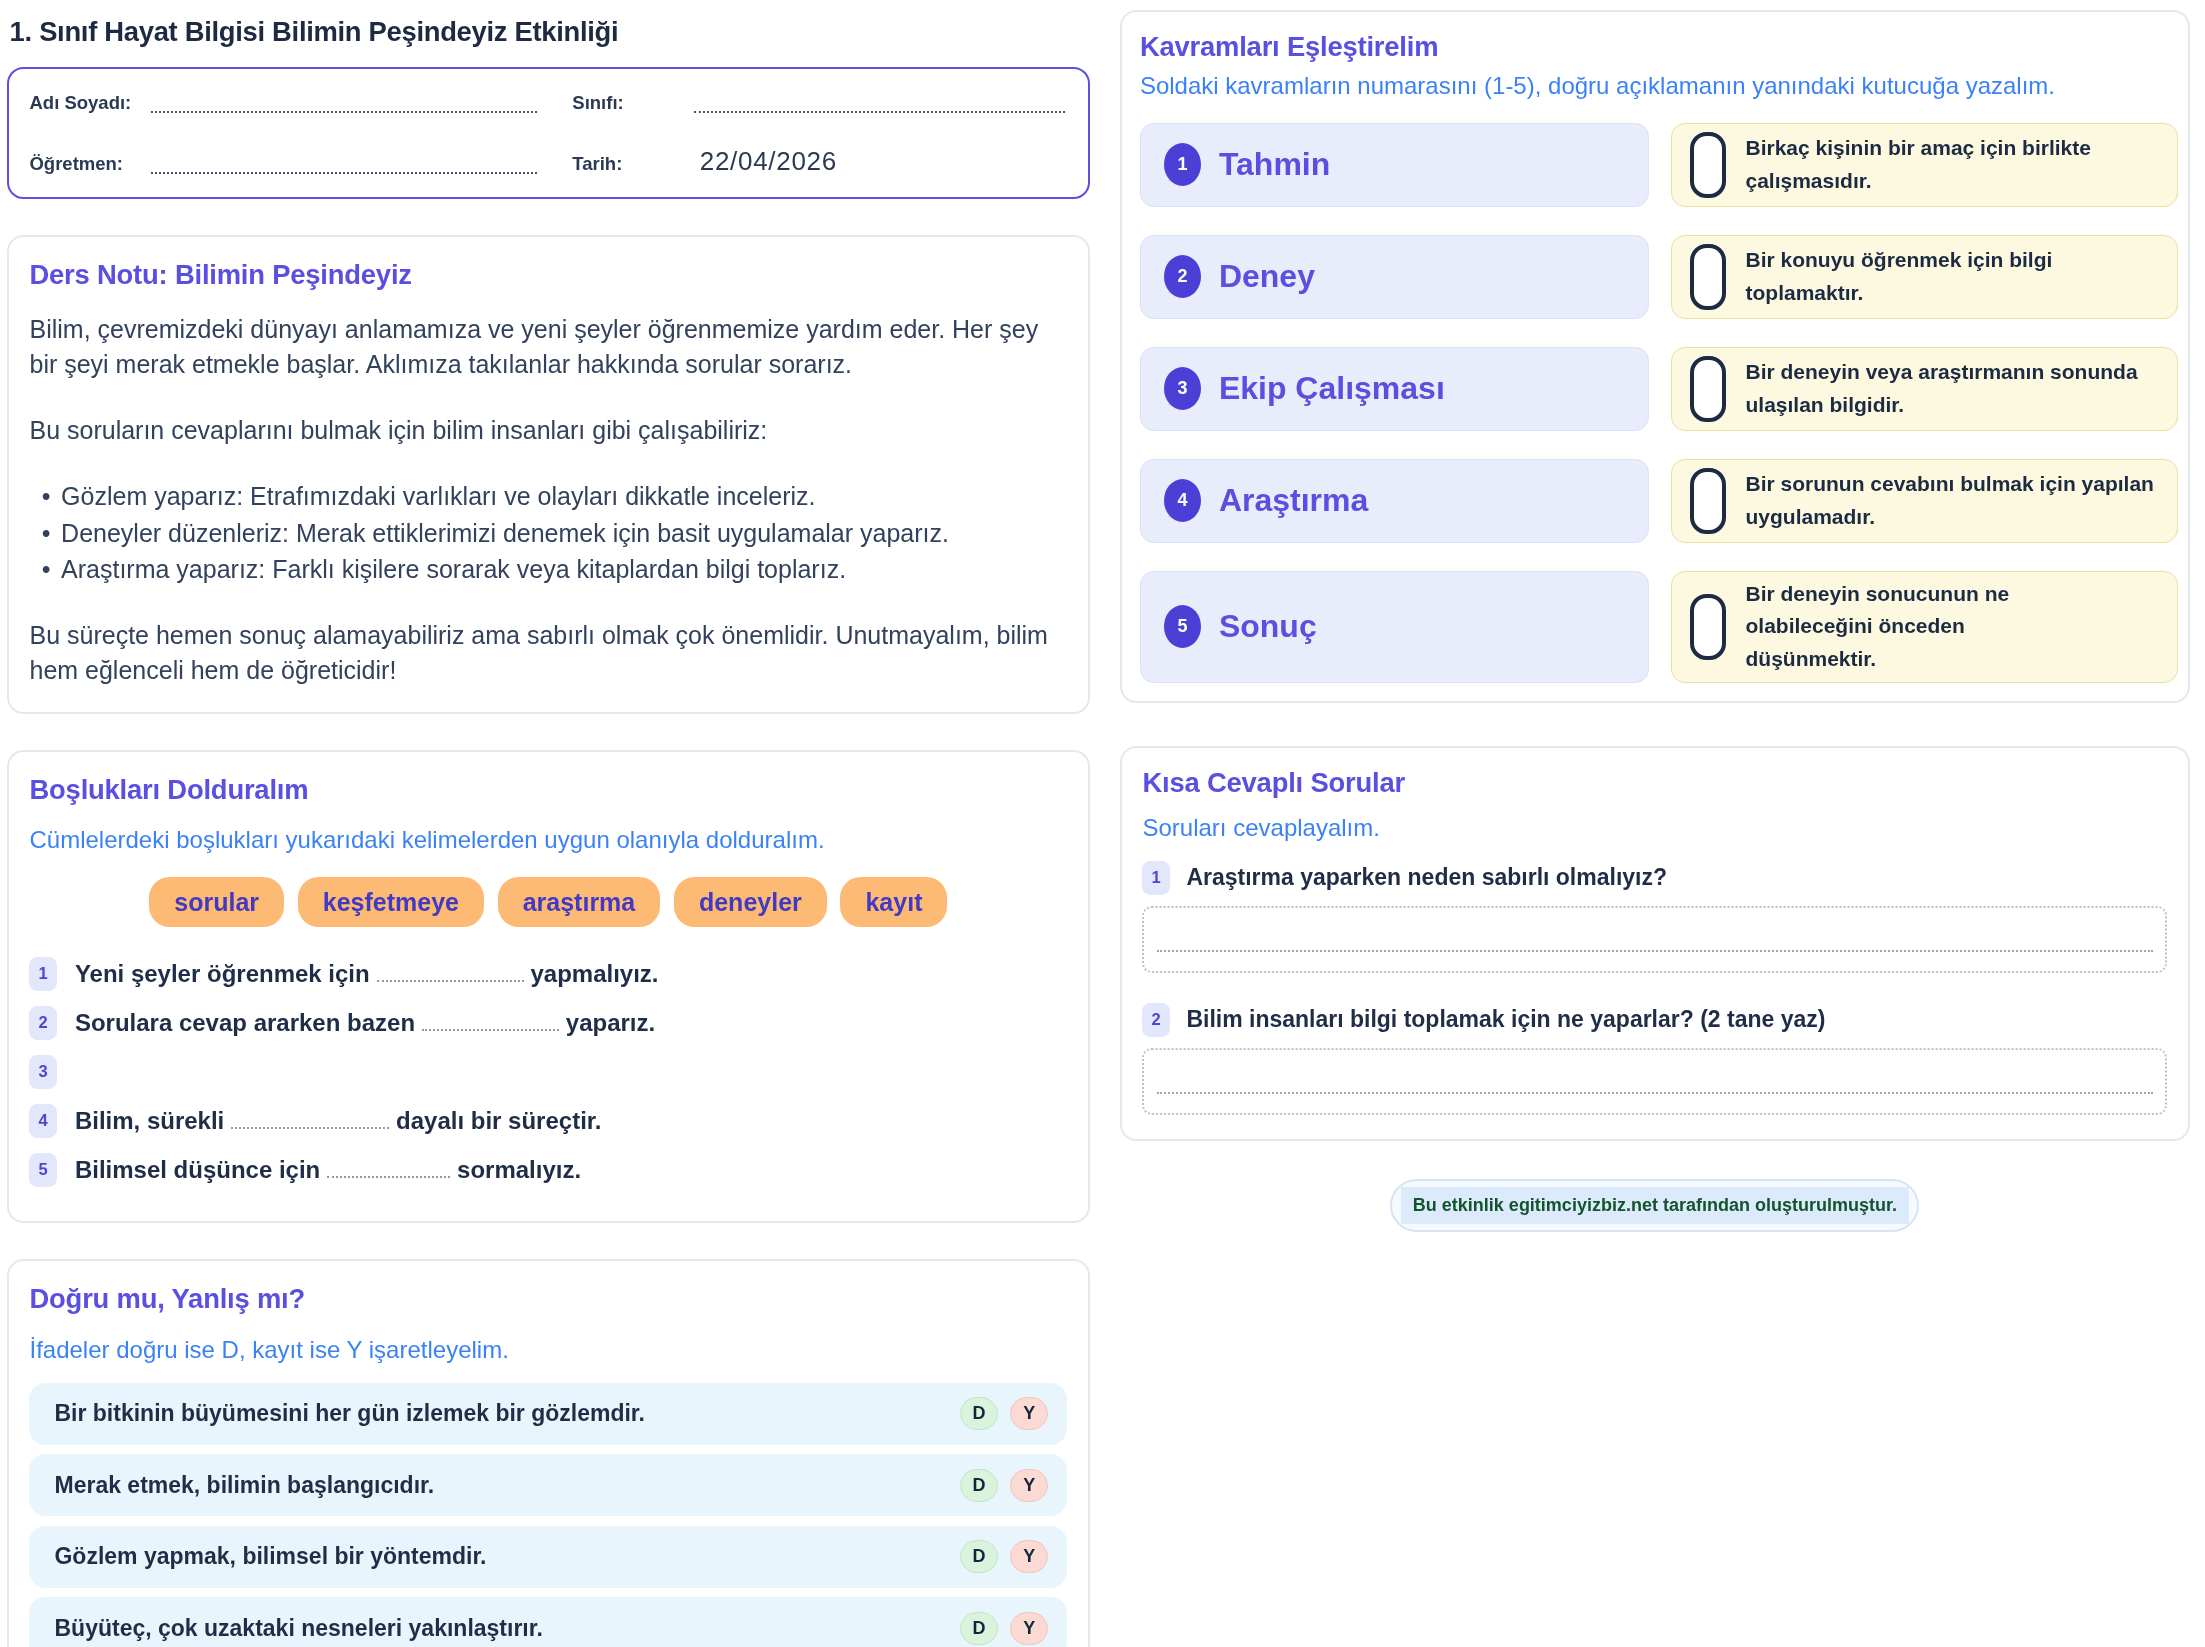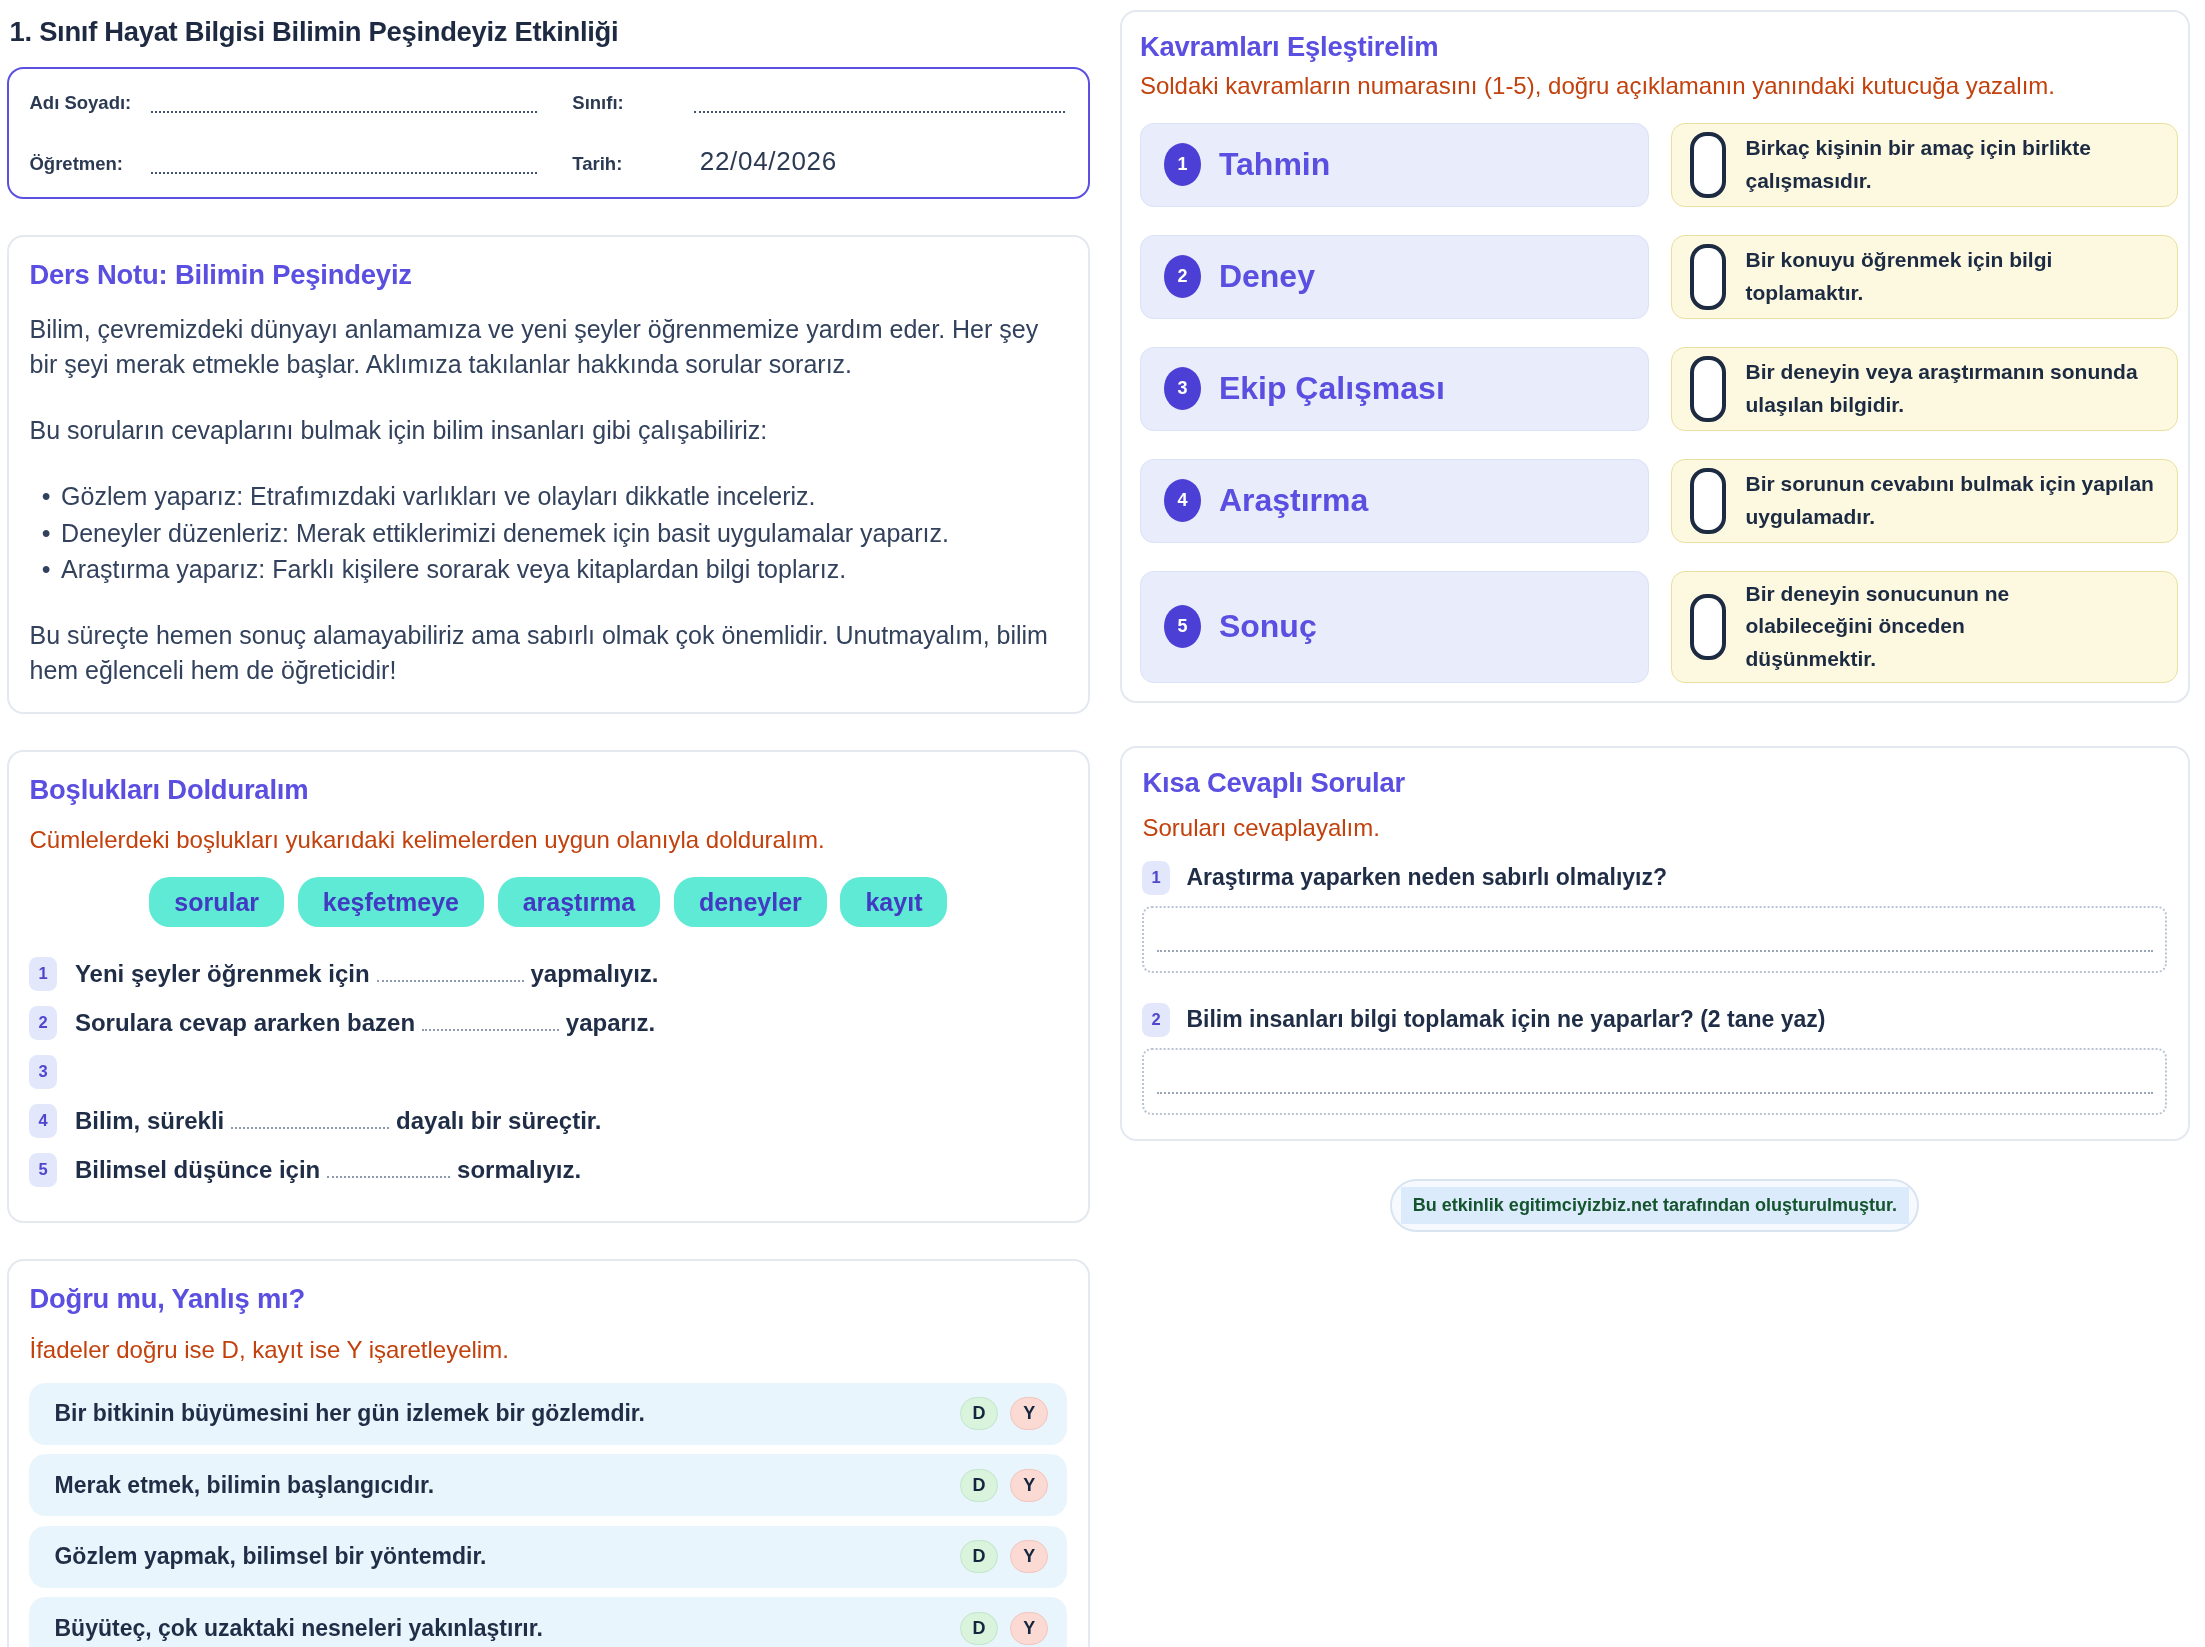--- a/index.html
+++ b/index.html
@@ -49,38 +49,38 @@
     margin-left:5.5px; letter-spacing:0.7px; line-height:1;
   }
 
   
   .section { padding:22px 20.6px 19px 20.6px; margin-bottom:36px; }
   .section h2 {
     font-size:27.4px; font-weight:700; color:#5a4fe0;
     letter-spacing:-0.2px; margin-bottom:20.6px;
   }
   .body-text { font-size:25px; line-height:1.42; color:#32415c; }
-  .instruction { font-size:24px; color:#c2410c; margin-bottom:19px; }
+  .instruction { font-size:24px; color:#3b82f6; margin-bottom:19px; }
 
   
   .lesson p { margin-bottom:30px; }
   .lesson p:last-child { margin-bottom:4.1px; }
   .lesson ul { list-style:none; margin:0 0 30px 9.6px; }
   .lesson li {
     font-size:25px; line-height:1.46; color:#32415c;
     padding-left:22px; position:relative;
   }
   .lesson li::before {
     content:"•"; position:absolute; left:2.7px; color:#32415c;
   }
 
   
   .chips { display:flex; justify-content:center; gap:13.7px; margin:23px 0 30px 0; }
   .chip {
-    background:#5eead4; color:#423ac2;
+    background:#fdba74; color:#423ac2;
     font-size:25px; font-weight:700;
     padding:12.3px 25px; border-radius:20.6px; line-height:1;
   }
   .blank-item {
     display:flex; align-items:center; gap:18px; margin-bottom:15px;
   }
   .num-chip {
     flex:0 0 27.4px; width:27.4px; height:34px;
     background:#e2e7fb; color:#4f46cf;
     border-radius:8.2px; font-size:16.5px; font-weight:700;

